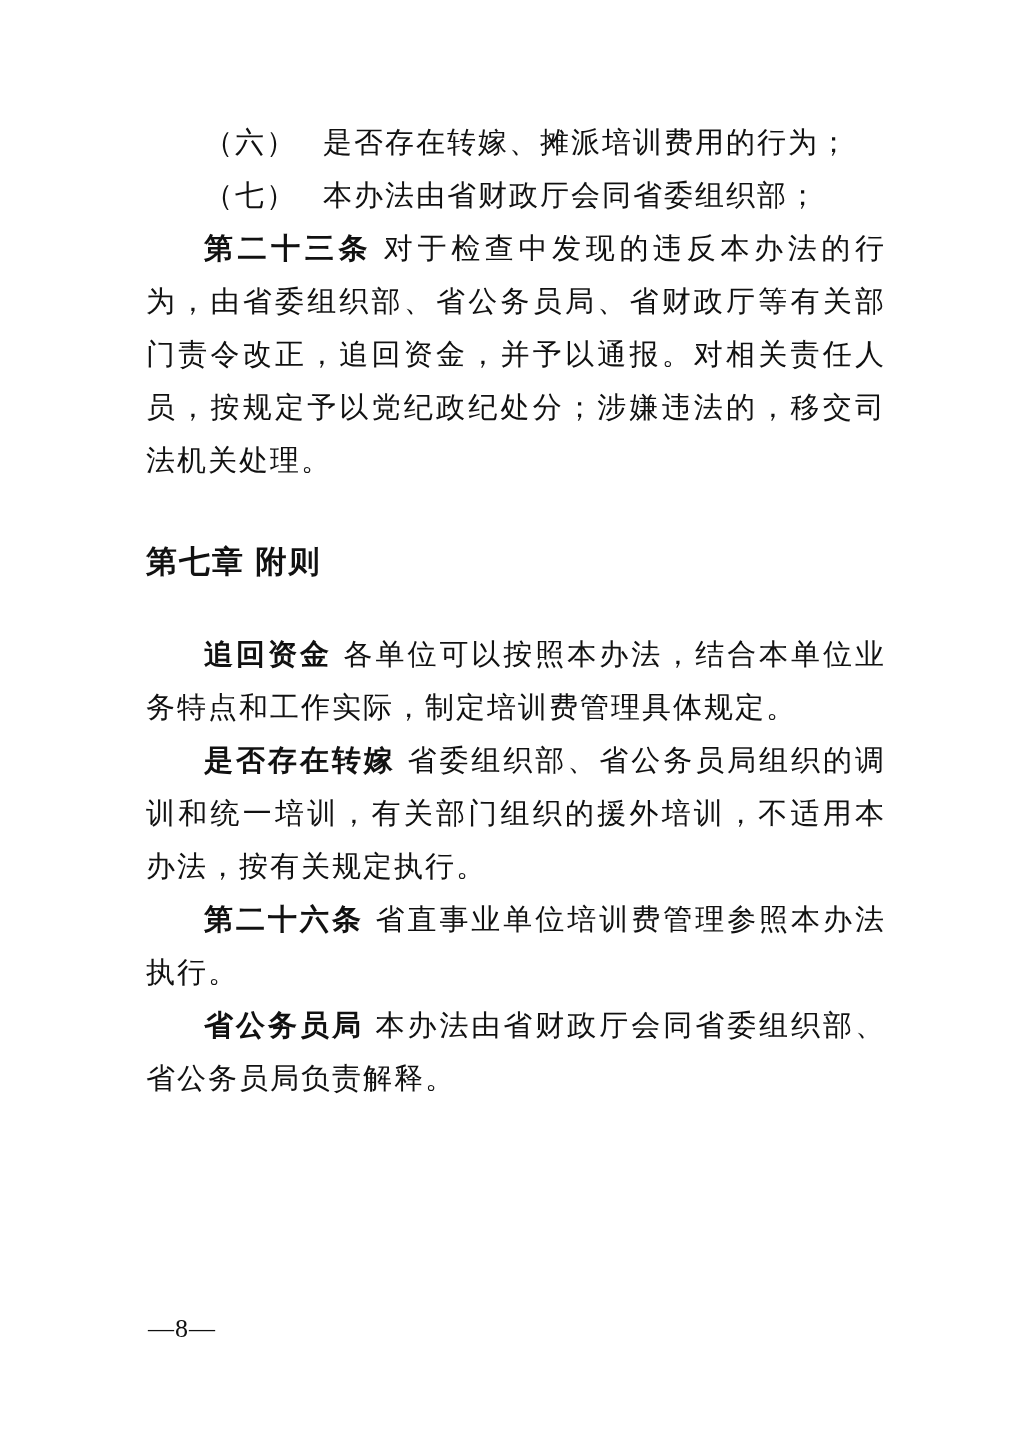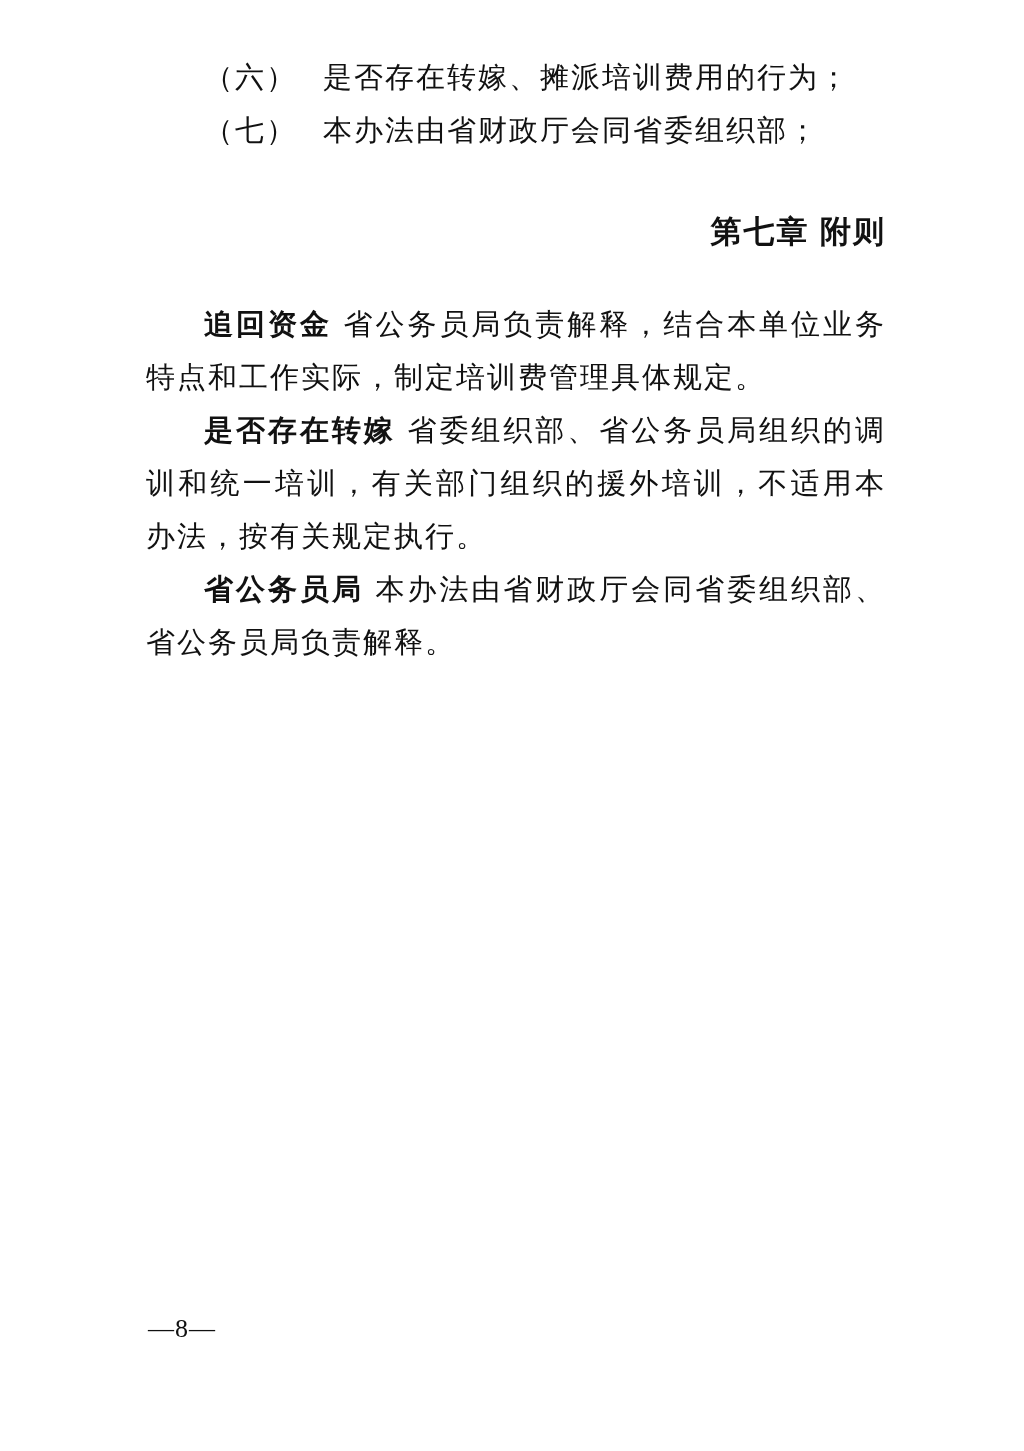--- a/index.html
+++ b/index.html
@@ -15,21 +15,21 @@
     background: #ffffff;
     color: #111111;
     font-family: "Liberation Serif", "DejaVu Serif", serif;
     overflow: hidden;
   }
   .content {
     position: absolute;
     top: 0;
     left: 146px;
     width: 740px;
-    padding-top: 51px;
+    padding-top: 116px;
     font-size: 29px;
     line-height: 53px;
     letter-spacing: 2px;
   }
   .list-item {
     text-indent: 2em;
     white-space: nowrap;
   }
   .list-item .marker {
     margin-right: 0.9em;
@@ -40,21 +40,21 @@
     text-align: justify;
     text-justify: inter-character;
   }
   .art-num {
     font-weight: bold;
     font-family: "Liberation Sans", "DejaVu Sans", sans-serif;
     margin-right: 0.4em;
   }
   h2.chapter {
     margin: 48px 0 40px 0;
-    text-align: right;
+    text-align: left;
     font-size: 31px;
     line-height: 53px;
     font-weight: bold;
     font-family: "Liberation Sans", "DejaVu Sans", sans-serif;
     letter-spacing: 2px;
   }
   .page-number {
     position: absolute;
     left: 148px;
     top: 1314px;
@@ -68,27 +68,29 @@
 
 <div class="page">
   <div class="content">
 
     <div class="list-item"><span class="marker">（六）</span><span>是否存在转嫁、摊派培训费用的行为；</span></div>
 
     <div class="list-item"><span class="marker">（七）</span><span>本办法由省财政厅会同省委组织部；</span></div>
 
 
 
+    <p class="article"><span class="art-num">第二十三条</span><span>对于检查中发现的违反本办法的行为，由省委组织部、省公务员局、省财政厅等有关部门责令改正，追回资金，并予以通报。对相关责任人员，按规定予以党纪政纪处分；涉嫌违法的，移交司法机关处理。</span></p>
 
     <h2 class="chapter">第七章 附则</h2>
 
-    <p class="article"><span class="art-num">追回资金</span><span>省公务员局负责解释，结合本单位业务特点和工作实际，制定培训费管理具体规定。</span></p>
+    <p class="article"><span class="art-num">追回资金</span><span>各单位可以按照本办法，结合本单位业务特点和工作实际，制定培训费管理具体规定。</span></p>
 
     <p class="article"><span class="art-num">是否存在转嫁</span><span>省委组织部、省公务员局组织的调训和统一培训，有关部门组织的援外培训，不适用本办法，按有关规定执行。</span></p>
 
+    <p class="article"><span class="art-num">第二十六条</span><span>省直事业单位培训费管理参照本办法执行。</span></p>
 
     <p class="article"><span class="art-num">省公务员局</span><span>本办法由省财政厅会同省委组织部、省公务员局负责解释。</span></p>
 
 
   </div>
 
   <div class="page-number">—8—</div>
 </div>
 
 </body></html>

